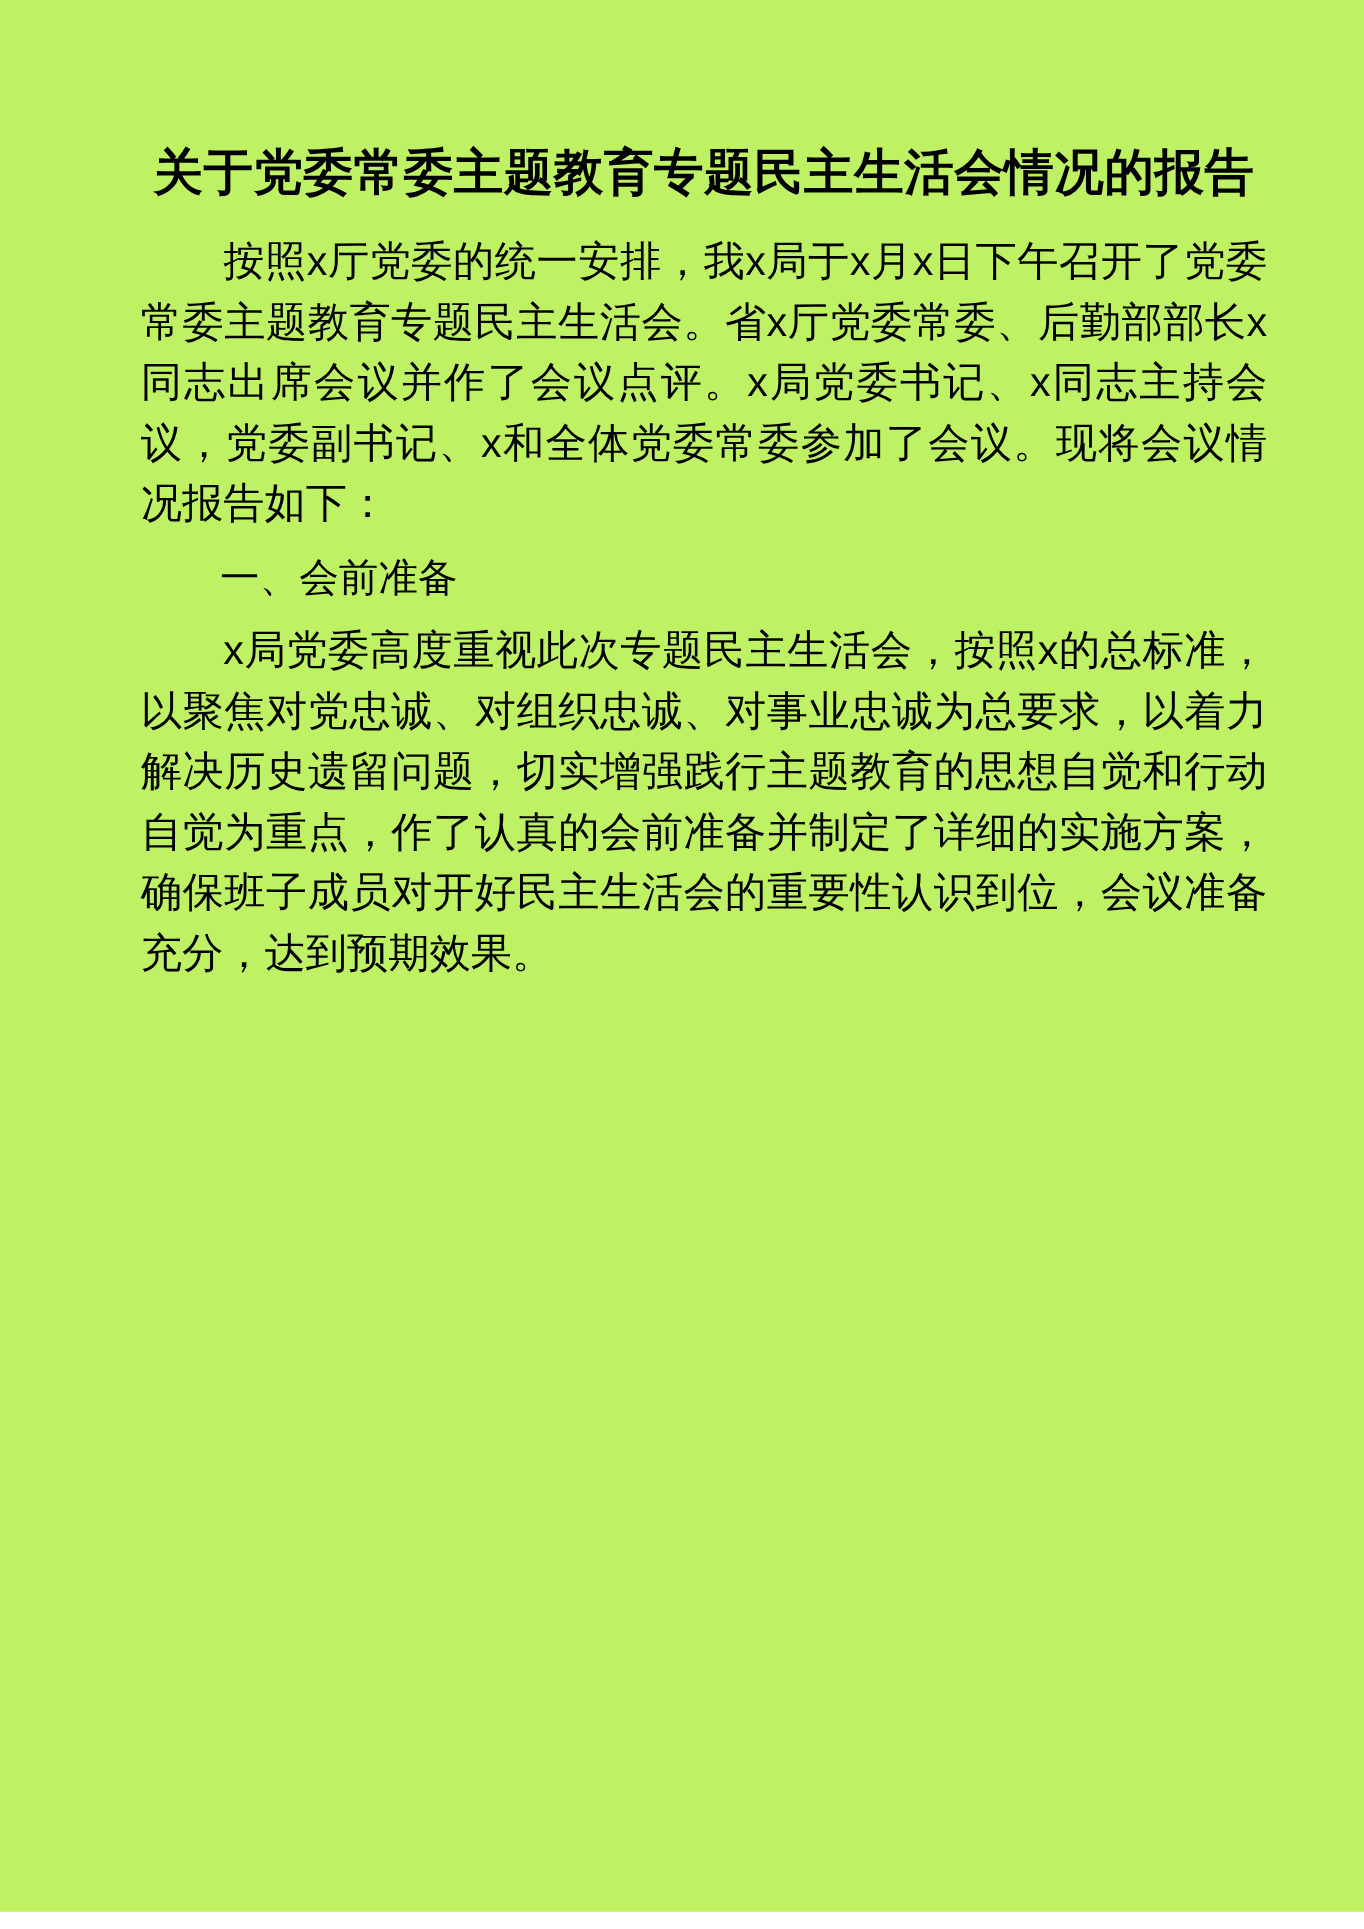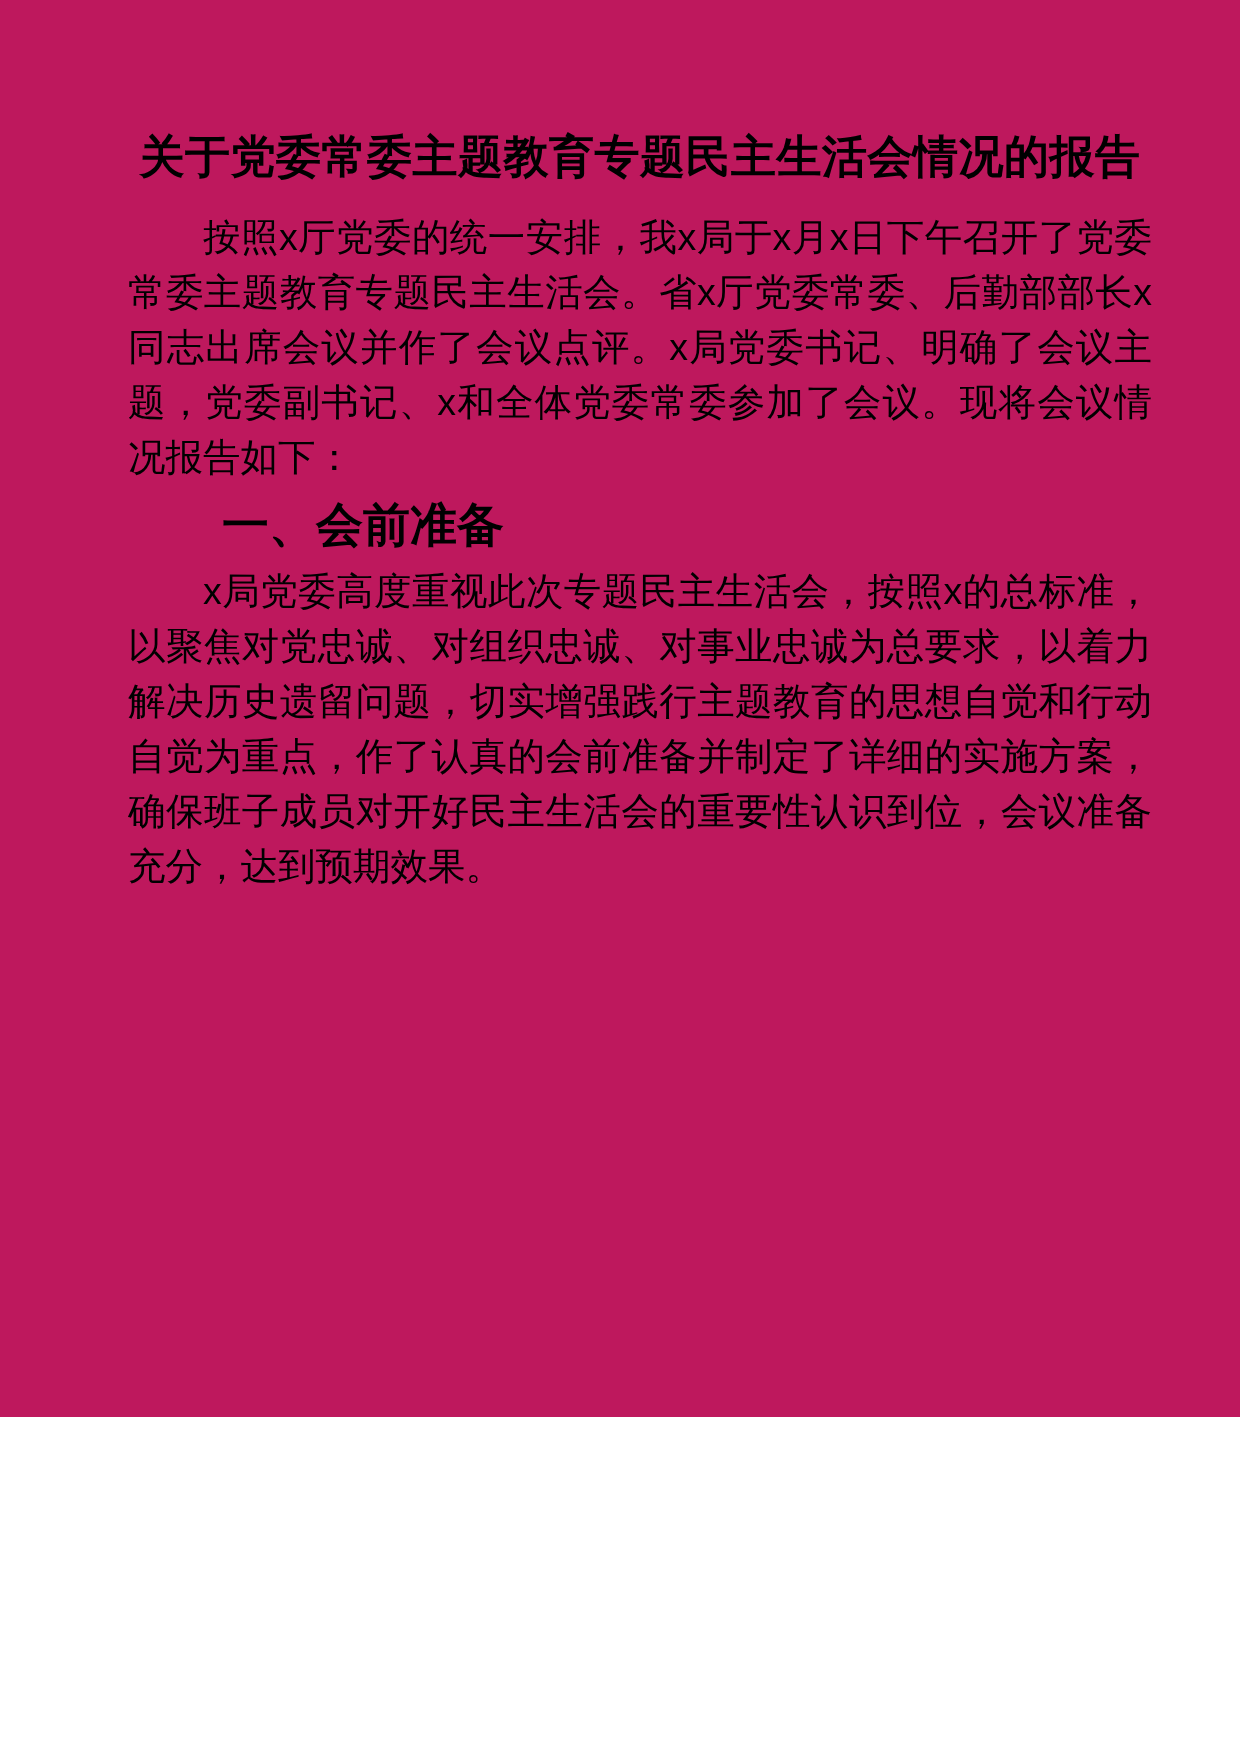--- a/index.html
+++ b/index.html
@@ -12,22 +12,22 @@
     width: 1240px;
     height: 1754px;
     font-family: "Liberation Sans", "DejaVu Sans", sans-serif;
     color: #000000;
     -webkit-font-smoothing: antialiased;
   }
   .page {
     position: relative;
     box-sizing: border-box;
     width: 1240px;
-    height: 1417px;
-    background: #be185d;
+    height: 1738px;
+    background: #bef264;
     padding: 126px 88px 0 128px;
   }
   .doc-title {
     margin: 0 0 0 0;
     text-align: center;
     font-size: 45px;
     line-height: 62px;
     font-weight: 700;
     letter-spacing: 0.5px;
     word-break: break-all;
@@ -42,38 +42,38 @@
     line-height: 55px;
     text-align: justify;
     text-justify: inter-ideograph;
     text-indent: 2em;
     word-break: break-all;
     letter-spacing: 0px;
     font-weight: 400;
   }
   p.heading {
     margin: 0;
-    font-size: 47px;
+    font-size: 36px;
     line-height: 55px;
     text-indent: 2em;
-    font-weight: 700;
+    font-weight: 400;
     word-break: break-all;
   }
   .sp-md { height: 12px; }
 </style>
 </head>
 <body>
 
 <div class="page">
 
   <h1 class="doc-title">关于党委常委主题教育专题民主生活会情况的报告</h1>
 
   <div class="body-block">
 
-    <p class="para">按照x厅党委的统一安排，我x局于x月x日下午召开了党委常委主题教育专题民主生活会。省x厅党委常委、后勤部部长x同志出席会议并作了会议点评。x局党委书记、明确了会议主题，党委副书记、x和全体党委常委参加了会议。现将会议情况报告如下：</p>
+    <p class="para">按照x厅党委的统一安排，我x局于x月x日下午召开了党委常委主题教育专题民主生活会。省x厅党委常委、后勤部部长x同志出席会议并作了会议点评。x局党委书记、x同志主持会议，党委副书记、x和全体党委常委参加了会议。现将会议情况报告如下：</p>
 
     <div class="sp-md"></div>
 
     <p class="heading">一、会前准备</p>
 
     <div class="sp-md"></div>
 
     <p class="para">x局党委高度重视此次专题民主生活会，按照x的总标准，以聚焦对党忠诚、对组织忠诚、对事业忠诚为总要求，以着力解决历史遗留问题，切实增强践行主题教育的思想自觉和行动自觉为重点，作了认真的会前准备并制定了详细的实施方案，确保班子成员对开好民主生活会的重要性认识到位，会议准备充分，达到预期效果。</p>
 
     <div class="sp-md"></div>

